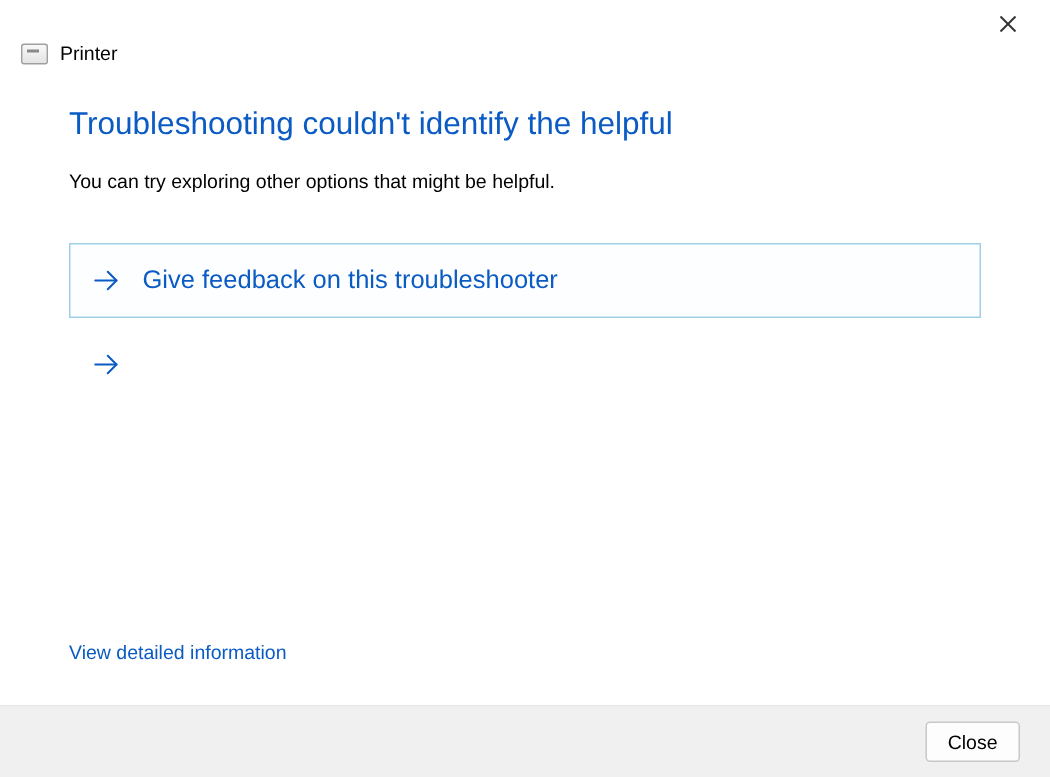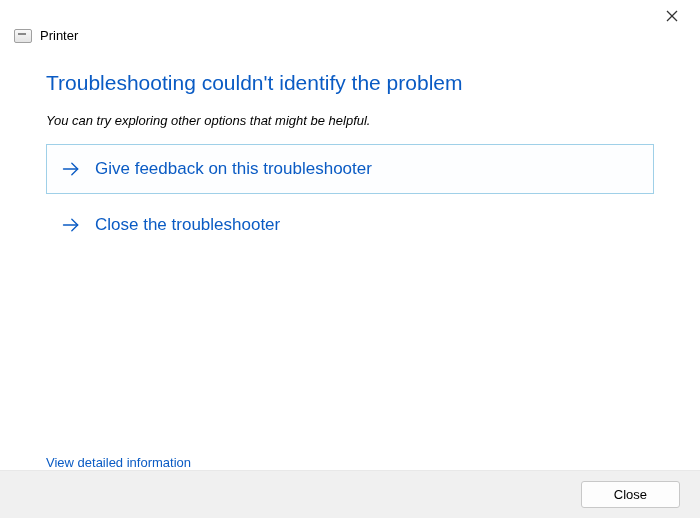--- a/index.html
+++ b/index.html
@@ -52,22 +52,21 @@
     }
     .main-heading {
       color: #0a5bc4;
       font-weight: 400;
       font-size: 21px;
       margin-bottom: 18px;
     }
     .subtext {
       font-size: 13px;
       color: #000;
-      margin-bottom: 16px;
-      font-style: italic;
+      margin-bottom: 34px;
     }
     .option {
       display: flex;
       align-items: flex-end;
       gap: 14px;
       padding: 14px 14px;
       font-size: 17px;
       color: #0a5bc4;
       cursor: pointer;
       border: 1px solid transparent;
@@ -80,41 +79,41 @@
     .arrow {
       display: inline-flex;
       align-items: center;
       justify-content: center;
       width: 20px; height: 20px;
       color: #0a5bc4;
     }
     .detail-link {
       position: absolute;
       left: 46px;
-      bottom: 48px;
+      bottom: 76px;
       color: #0a5bc4;
       font-size: 13px;
       cursor: pointer;
     }
     .footer {
       position: absolute;
       left: 0; right: 0; bottom: 0;
       height: 48px;
       background: #f0f0f0;
       border-top: 1px solid #e8e8e8;
       display: flex;
       justify-content: flex-end;
       align-items: center;
       padding-right: 20px;
     }
     .close-btn {
       background: #fdfdfd;
       border: 1px solid #c8c8c8;
       border-radius: 3px;
-      padding: 5px 32px;
+      padding: 5px 14px;
       font-size: 13px;
       font-family: inherit;
       cursor: pointer;
     }
   </style>
 </head>
 <body>
 
 <div class="titlebar">
   <div class="close-x">
@@ -124,41 +123,40 @@
     </svg>
   </div>
 </div>
 
 <div class="header">
   <span class="printer-icon"></span>
   <span>Printer</span>
 </div>
 
 <div class="content">
-  <h1 class="main-heading">Troubleshooting couldn't identify the problem</h1>
+  <h1 class="main-heading">Troubleshooting couldn't identify the helpful</h1>
   <p class="subtext">You can try exploring other options that might be helpful.</p>
 
   <div class="option selected">
     <span class="arrow">
       <svg viewBox="0 0 24 24" width="20" height="20" stroke="currentColor" stroke-width="1.6" fill="none" stroke-linecap="round" stroke-linejoin="round">
         <line x1="3" y1="12" x2="20" y2="12"></line>
         <polyline points="13 5 20 12 13 19"></polyline>
       </svg>
     </span>
     <span>Give feedback on this troubleshooter</span>
   </div>
 
   <div class="option">
     <span class="arrow">
       <svg viewBox="0 0 24 24" width="20" height="20" stroke="currentColor" stroke-width="1.6" fill="none" stroke-linecap="round" stroke-linejoin="round">
         <line x1="3" y1="12" x2="20" y2="12"></line>
         <polyline points="13 5 20 12 13 19"></polyline>
       </svg>
     </span>
-    <span>Close the troubleshooter</span>
   </div>
 </div>
 
 <a class="detail-link">View detailed information</a>
 
 <div class="footer">
   <button class="close-btn">Close</button>
 </div>
 
 </body></html>

